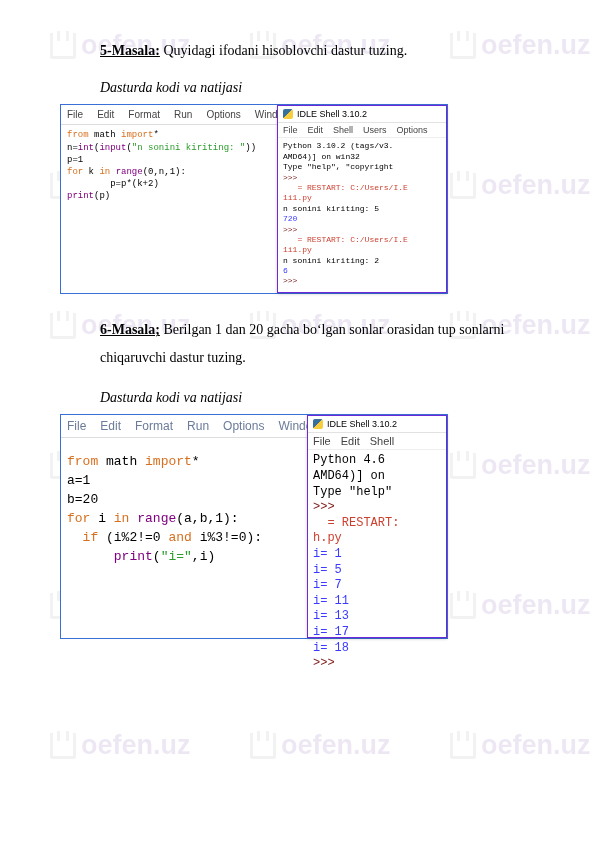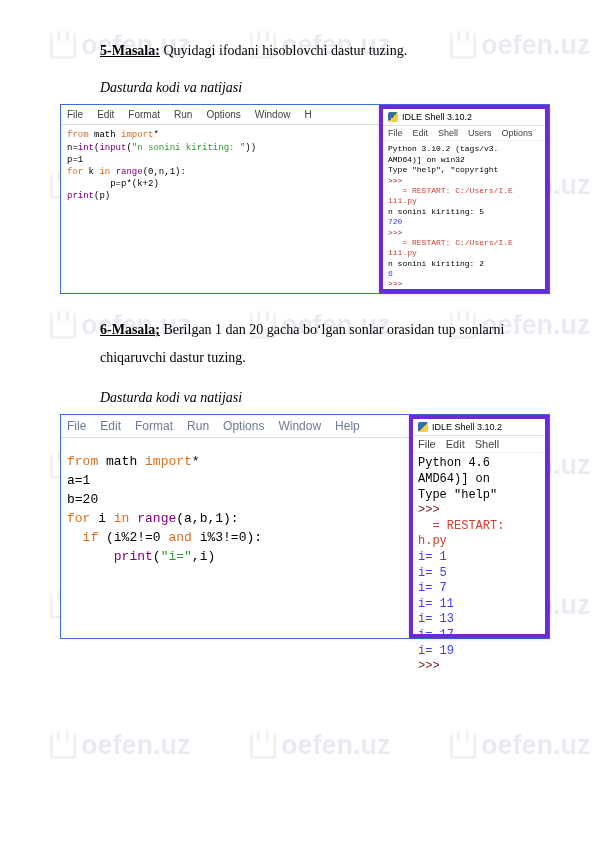--- a/index.html
+++ b/index.html
@@ -55,21 +55,21 @@
     font-family: "Cambria Math", serif;
     font-style: italic;
     font-size: 18px;
     margin: 14px 0 20px 60px;
   }
   .subtitle { font-style: italic; margin: 18px 0 8px 0; }
   .para { line-height: 2; margin-bottom: 8px; }
   .codebox {
     border: 1px solid #3b6fd8;
     margin: 6px 0 22px -40px;
-    width: 490px;
+    width: 388px;
     position: relative;
     background: #fff;
   }
   .codebox.b1 { height: 190px; }
   .codebox.b2 { height: 225px; }
   .menu-bar {
     font-family: Arial, sans-serif;
     font-size: 10px;
     color: #444;
     padding: 4px 6px;
@@ -84,21 +84,21 @@
     padding: 4px 6px;
     line-height: 1.35;
   }
   .editor.big { font-size: 13px; line-height: 1.45; margin-top: 11px; }
   .kw { color: #d86f1e; }
   .fn { color: #800080; }
   .str { color: #2a9d2a; }
   .shell-window {
     position: absolute;
     background: #fff;
-    border: 4px solid #6d28d9;
+    border: 1px solid #6d28d9;
     box-shadow: 0 1px 3px rgba(0,0,0,0.2);
   }
   .shell-title {
     font-family: Arial, sans-serif;
     font-size: 9px;
     padding: 3px 5px;
     display: flex;
     align-items: center;
     gap: 4px;
     border-bottom: 1px solid #e2e2e2;
@@ -300,18 +300,18 @@
 <span>Type "help"</span>
 <span class="prompt">&gt;&gt;&gt;</span>
   <span class="out-red">= RESTART:</span>
 <span class="out-red">h.py</span>
 <span class="out-blue">i= 1</span>
 <span class="out-blue">i= 5</span>
 <span class="out-blue">i= 7</span>
 <span class="out-blue">i= 11</span>
 <span class="out-blue">i= 13</span>
 <span class="out-blue">i= 17</span>
-<span class="out-blue">i= 19</span>
+<span class="out-blue">i= 18</span>
 <span class="prompt">&gt;&gt;&gt;</span></div>
     </div>
   </div>
 
 </div>
 
 </body></html>

